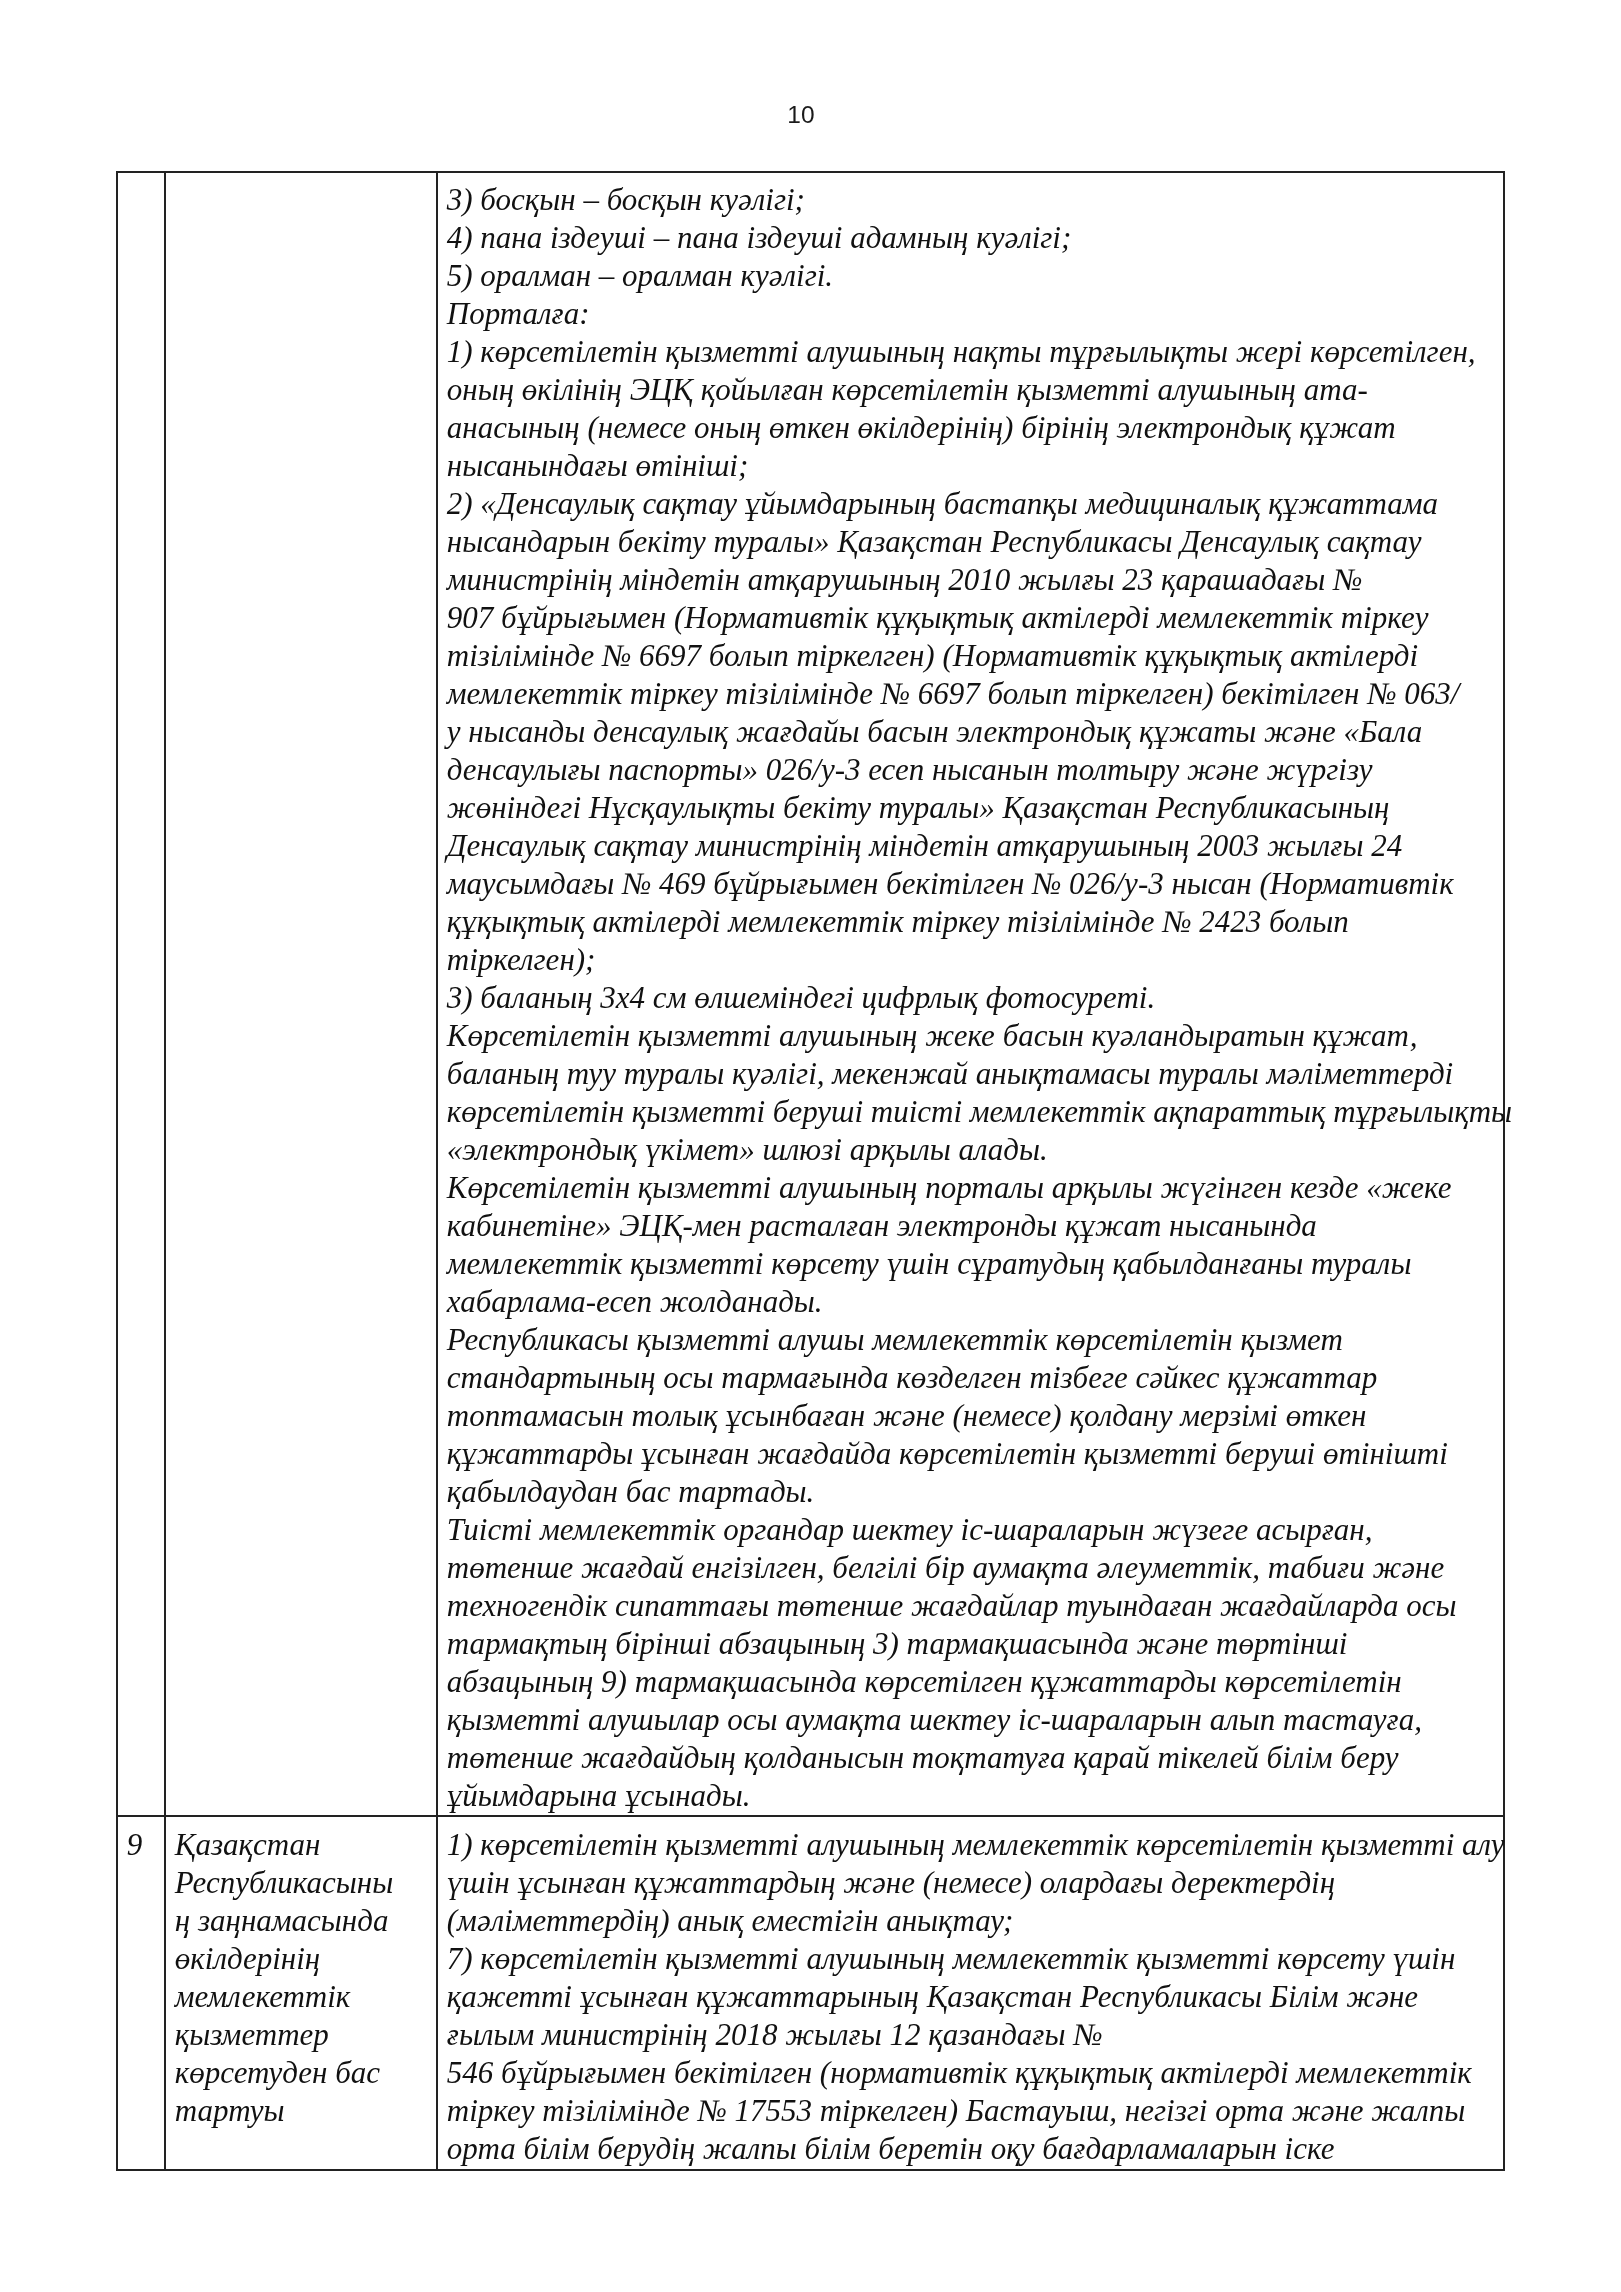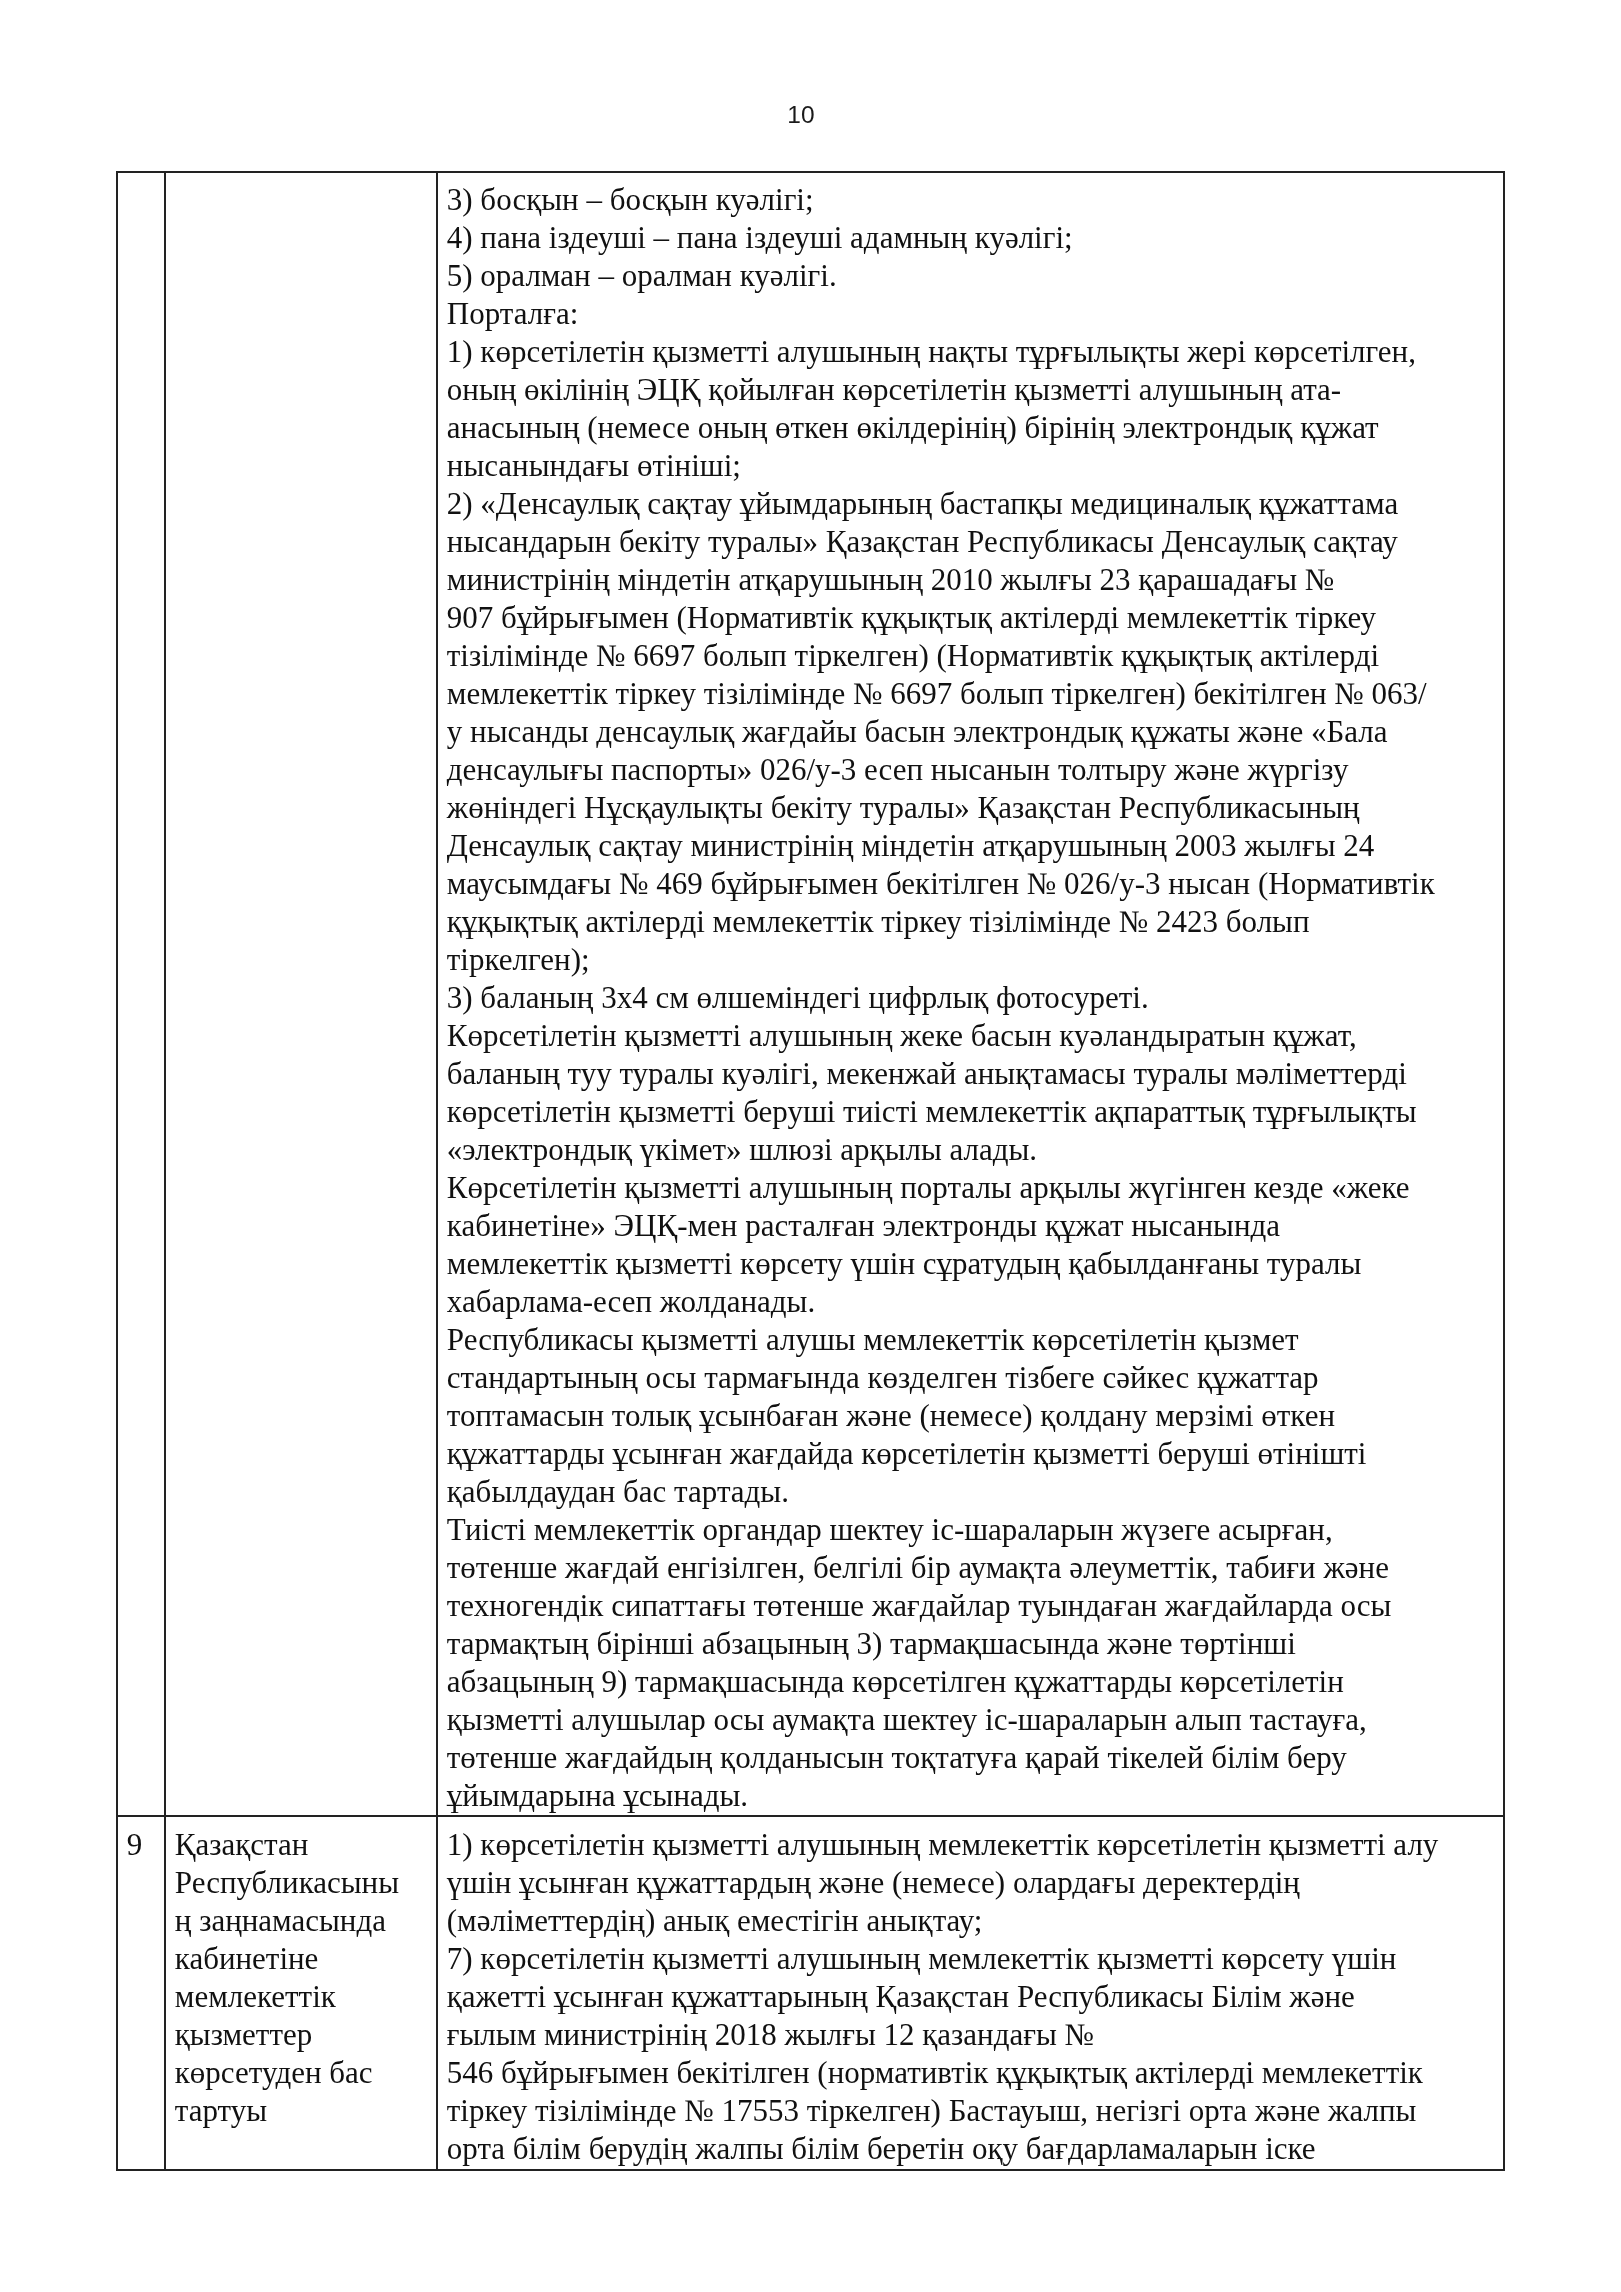--- a/index.html
+++ b/index.html
@@ -45,20 +45,21 @@
     height: 1631px;
   }
   .doc-table tr.row-b td {
     height: 352px;
   }
   .col-num { width: 48px; }
   .col-name { width: 272px; }
   .col-desc { width: auto; }
   .cell-inner {
     padding: 7.8px 5.9px 0 8.8px;
+    font-style: italic;
   }
   .row-b .cell-inner {
     padding-top: 8.8px;
   }
   .line {
     display: block;
     white-space: nowrap;
     line-height: 38px;
     height: 38px;
   }
@@ -138,21 +139,21 @@
       <td>
         <div class="cell-inner">
           <span class="line">9</span>
         </div>
       </td>
       <td>
         <div class="cell-inner lines">
             <span class="line">Қазақстан</span>
             <span class="line">Республикасыны</span>
             <span class="line">ң заңнамасында</span>
-            <span class="line">кабинетіне</span>
+            <span class="line">өкілдерінің</span>
             <span class="line">мемлекеттік</span>
             <span class="line">қызметтер</span>
             <span class="line">көрсетуден бас</span>
             <span class="line">тартуы</span>
           </div>
       </td>
       <td>
         <div class="cell-inner lines">
             <span class="line">1) көрсетілетін қызметті алушының мемлекеттік көрсетілетін қызметті алу</span>
             <span class="line">үшін ұсынған құжаттардың және (немесе) олардағы деректердің</span>

